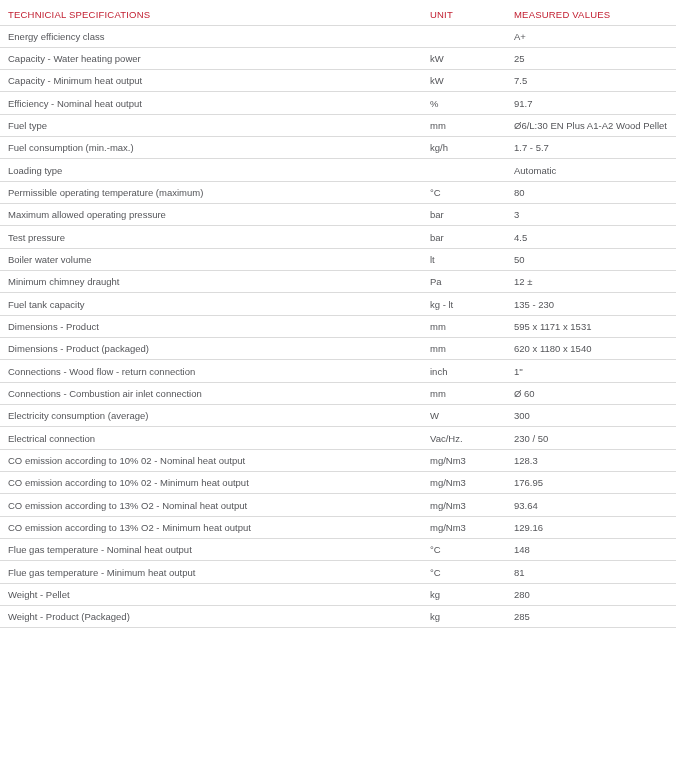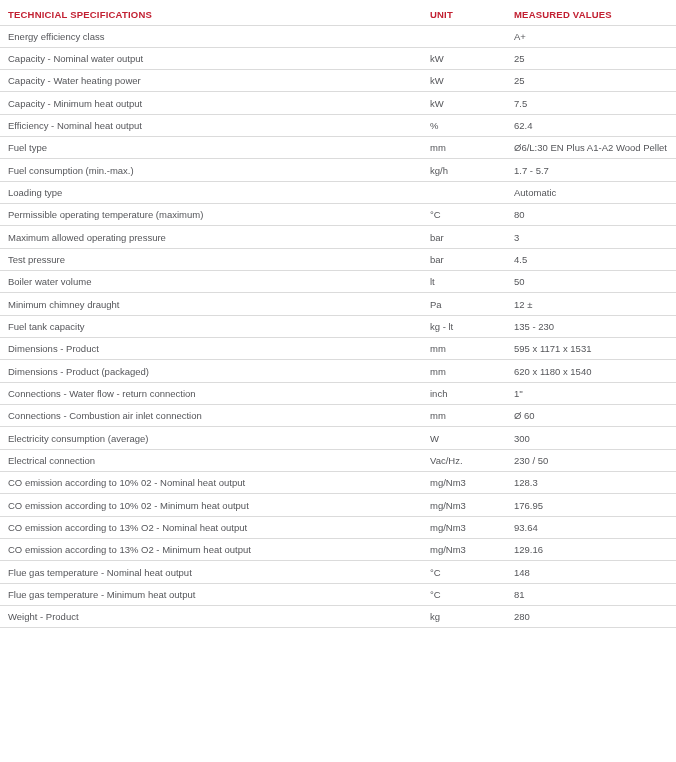--- a/index.html
+++ b/index.html
@@ -23,21 +23,21 @@
   }
   col.c-spec{width:422px;}
   col.c-unit{width:84px;}
   col.c-value{width:170px;}
   thead th{
     height:25px;
     text-align:left;
     vertical-align:middle;
     padding:4px 0 0 8px;
     font-size:9.5px;
-    font-weight:bold;
+    font-weight:normal;
     letter-spacing:0.2px;
     color:var(--header-color);
     border-bottom:1px solid var(--divider);
     white-space:nowrap;
   }
   tbody td{
     height:22.34px;
     vertical-align:middle;
     padding:0 0 0 8px;
     font-size:9.5px;
@@ -64,42 +64,37 @@
     </tr>
   </thead>
   <tbody id="rows">
 
   <tr>
     <td>Energy efficiency class</td>
     <td></td>
     <td>A+</td>
   </tr>
 
-  <tr>
-    <td>Capacity - Nominal water output</td>
-    <td>kW</td>
-    <td>25</td>
-  </tr>
 
   <tr>
     <td>Capacity - Water heating power</td>
     <td>kW</td>
     <td>25</td>
   </tr>
 
   <tr>
     <td>Capacity - Minimum heat output</td>
     <td>kW</td>
     <td>7.5</td>
   </tr>
 
   <tr>
     <td>Efficiency - Nominal heat output</td>
     <td>%</td>
-    <td>62.4</td>
+    <td>91.7</td>
   </tr>
 
 
   <tr>
     <td>Fuel type</td>
     <td>mm</td>
     <td>Ø6/L:30 EN Plus A1-A2 Wood Pellet</td>
   </tr>
 
   <tr>
@@ -157,21 +152,21 @@
     <td>595 x 1171 x 1531</td>
   </tr>
 
   <tr>
     <td>Dimensions - Product (packaged)</td>
     <td>mm</td>
     <td>620 x 1180 x 1540</td>
   </tr>
 
   <tr>
-    <td>Connections - Water flow - return connection</td>
+    <td>Connections - Wood flow - return connection</td>
     <td>inch</td>
     <td>1''</td>
   </tr>
 
   <tr>
     <td>Connections - Combustion air inlet connection</td>
     <td>mm</td>
     <td>Ø 60</td>
   </tr>
 
@@ -218,19 +213,24 @@
     <td>148</td>
   </tr>
 
   <tr>
     <td>Flue gas temperature - Minimum heat output</td>
     <td>°C</td>
     <td>81</td>
   </tr>
 
   <tr>
-    <td>Weight - Product</td>
+    <td>Weight - Pellet</td>
     <td>kg</td>
     <td>280</td>
   </tr>
 
+  <tr>
+    <td>Weight - Product (Packaged)</td>
+    <td>kg</td>
+    <td>285</td>
+  </tr>
 </tbody>
 </table>
 
 </body></html>

